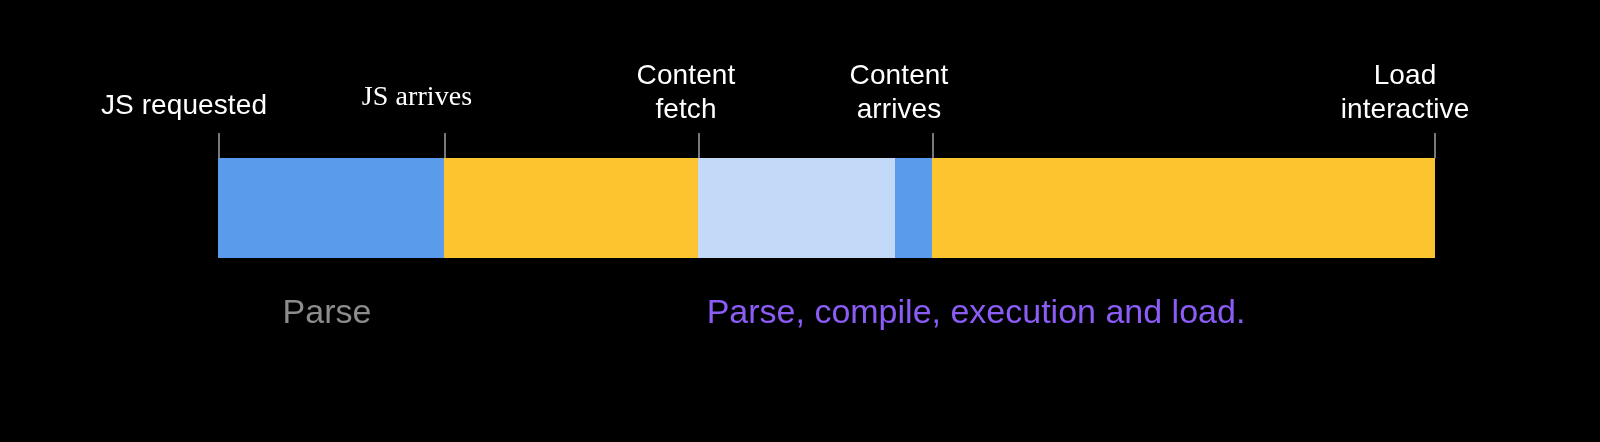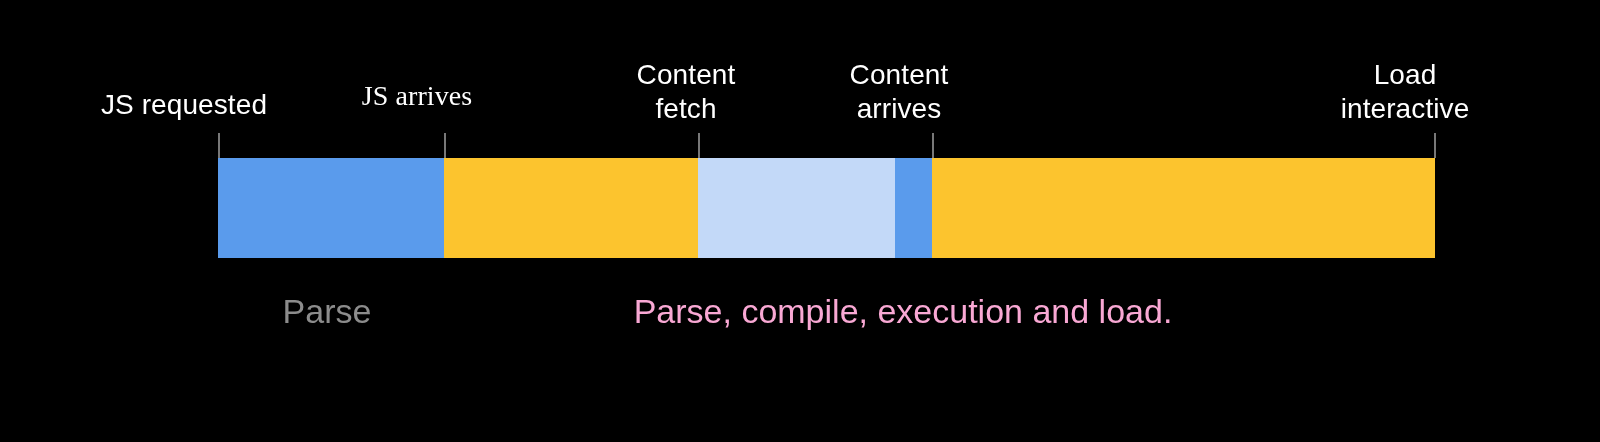--- a/index.html
+++ b/index.html
@@ -88,16 +88,16 @@
   <div class="bar" id="timeline-bar" style="left: 218px; top: 158px; width: 1217px; height: 100px;">
       <div class="segment" title="Load" style="width: 226px; background: rgb(90, 155, 236);"></div>
       <div class="segment" title="Parse and compile" style="width: 254px; background: rgb(252, 196, 46);"></div>
       <div class="segment" title="Content fetch wait" style="width: 197px; background: rgb(195, 217, 248);"></div>
       <div class="segment" title="Content load" style="width: 37px; background: rgb(90, 155, 236);"></div>
       <div class="segment" title="Execution and load" style="width: 503px; background: rgb(252, 196, 46);"></div>
     </div>
 
   <div id="caption-group">
       <div class="phase-caption" style="left: 327px; top: 291px; color: rgb(140, 140, 140);">Parse</div>
-      <div class="phase-caption" style="left: 903px; top: 291px; color: #f9a8d4;">Parse, compile, execution and load.</div>
+      <div class="phase-caption" style="left: 976px; top: 291px; color: #8b5cf6;">Parse, compile, execution and load.</div>
     </div>
 
 </div>
 
 </body></html>

